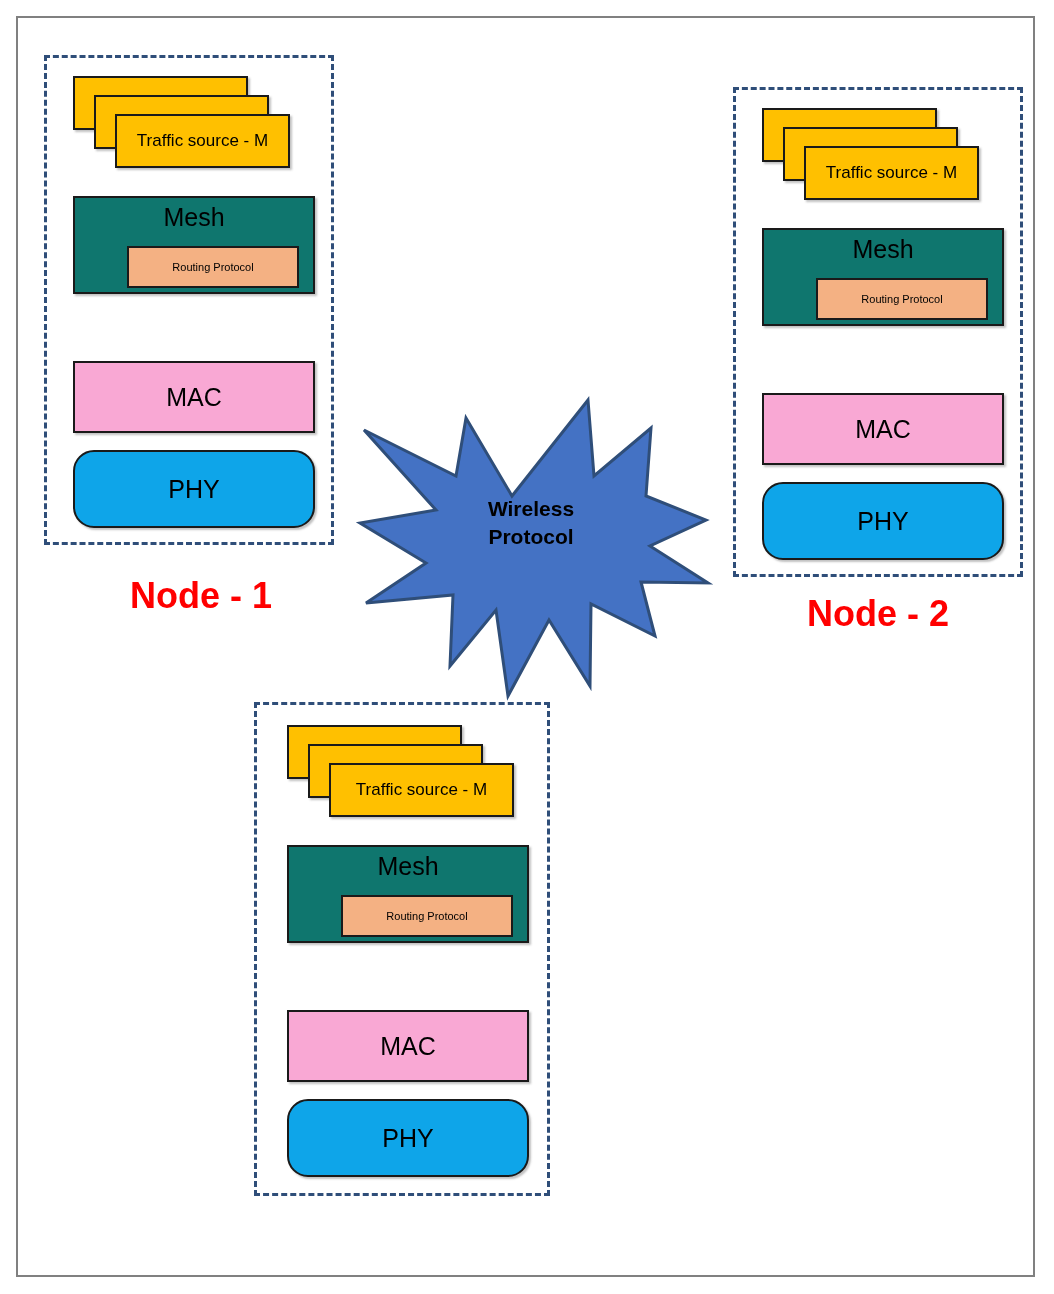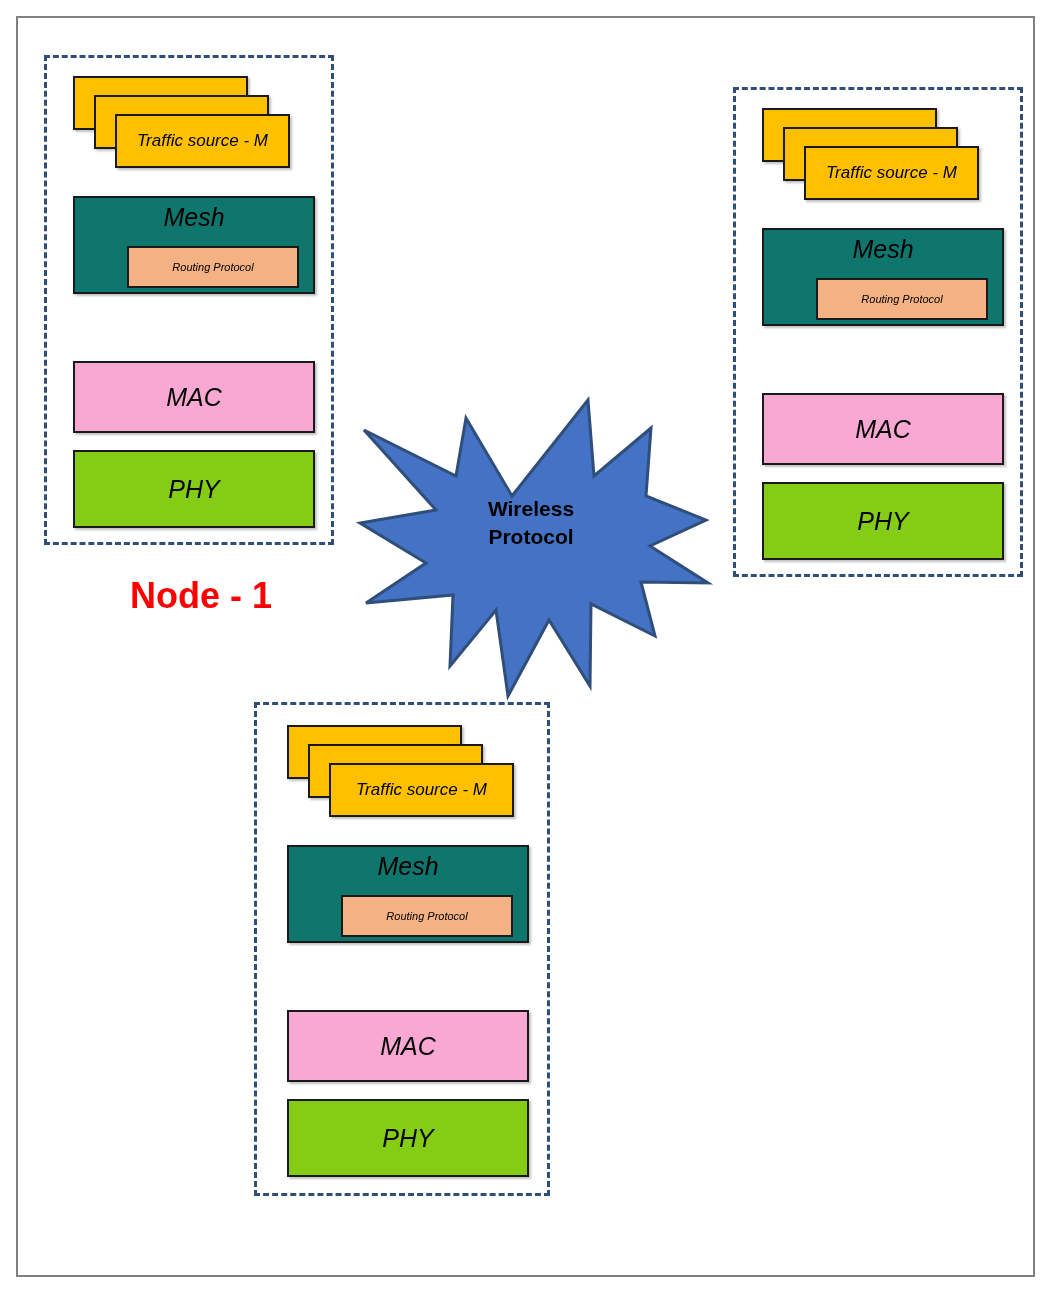--- a/index.html
+++ b/index.html
@@ -26,21 +26,20 @@
     height: 1261px;
     border: 2px solid #808080;
     box-sizing: border-box;
   }
   
   .node-box {
     position: absolute;
     box-sizing: border-box;
     border: 3px dashed #2F4E79;
     background: transparent;
-    font-style: italic;
   }
   
   .ts-stack {
     position: absolute;
   }
   .ts-card {
     position: absolute;
     box-sizing: border-box;
     background: #FFC000;
     border: 2px solid #1A1A1A;
@@ -87,21 +86,21 @@
     display: flex;
     align-items: center;
     justify-content: center;
   }
   .routing-label {
     color: #000000;
     font-size: 11px;
     white-space: nowrap;
   }
   .mac-box { background: #f9a8d4; margin-top: 28px; }
-  .phy-box { background: #84cc16; }
+  .phy-box { background: #0ea5e9; border-radius: 21px; }
 
   
   .node-caption {
     position: absolute;
     color: #FF0000;
     font-weight: bold;
     font-size: 36px;
     white-space: nowrap;
     text-align: center;
   }
@@ -187,20 +186,21 @@
 
     <div class="layer-box mac-box" style="left:26px; top:275px; width:242px; height:72px;">
       <span class="layer-title">MAC</span>
     </div>
 
     <div class="layer-box phy-box" style="left:26px; top:392px; width:242px; height:78px;">
       <span class="layer-title">PHY</span>
     </div>
   </div>
 
+  <div class="node-caption" style="left:733px; top:593px; width:290px;">Node - 2</div>
 
   <div class="node-box" style="left:254px; top:702px; width:296px; height:494px;">
 
     <div class="ts-stack" style="left:30px; top:20px; width:230px; height:90px;">
       <div class="ts-card" style="left:0px; top:0px; width:175px; height:54px;"></div>
       <div class="ts-card" style="left:21px; top:19px; width:175px; height:54px;"></div>
       <div class="ts-card front" style="left:42px; top:38px; width:185px; height:54px;">
         <span class="ts-label">Traffic source - M</span>
       </div>
     </div>

